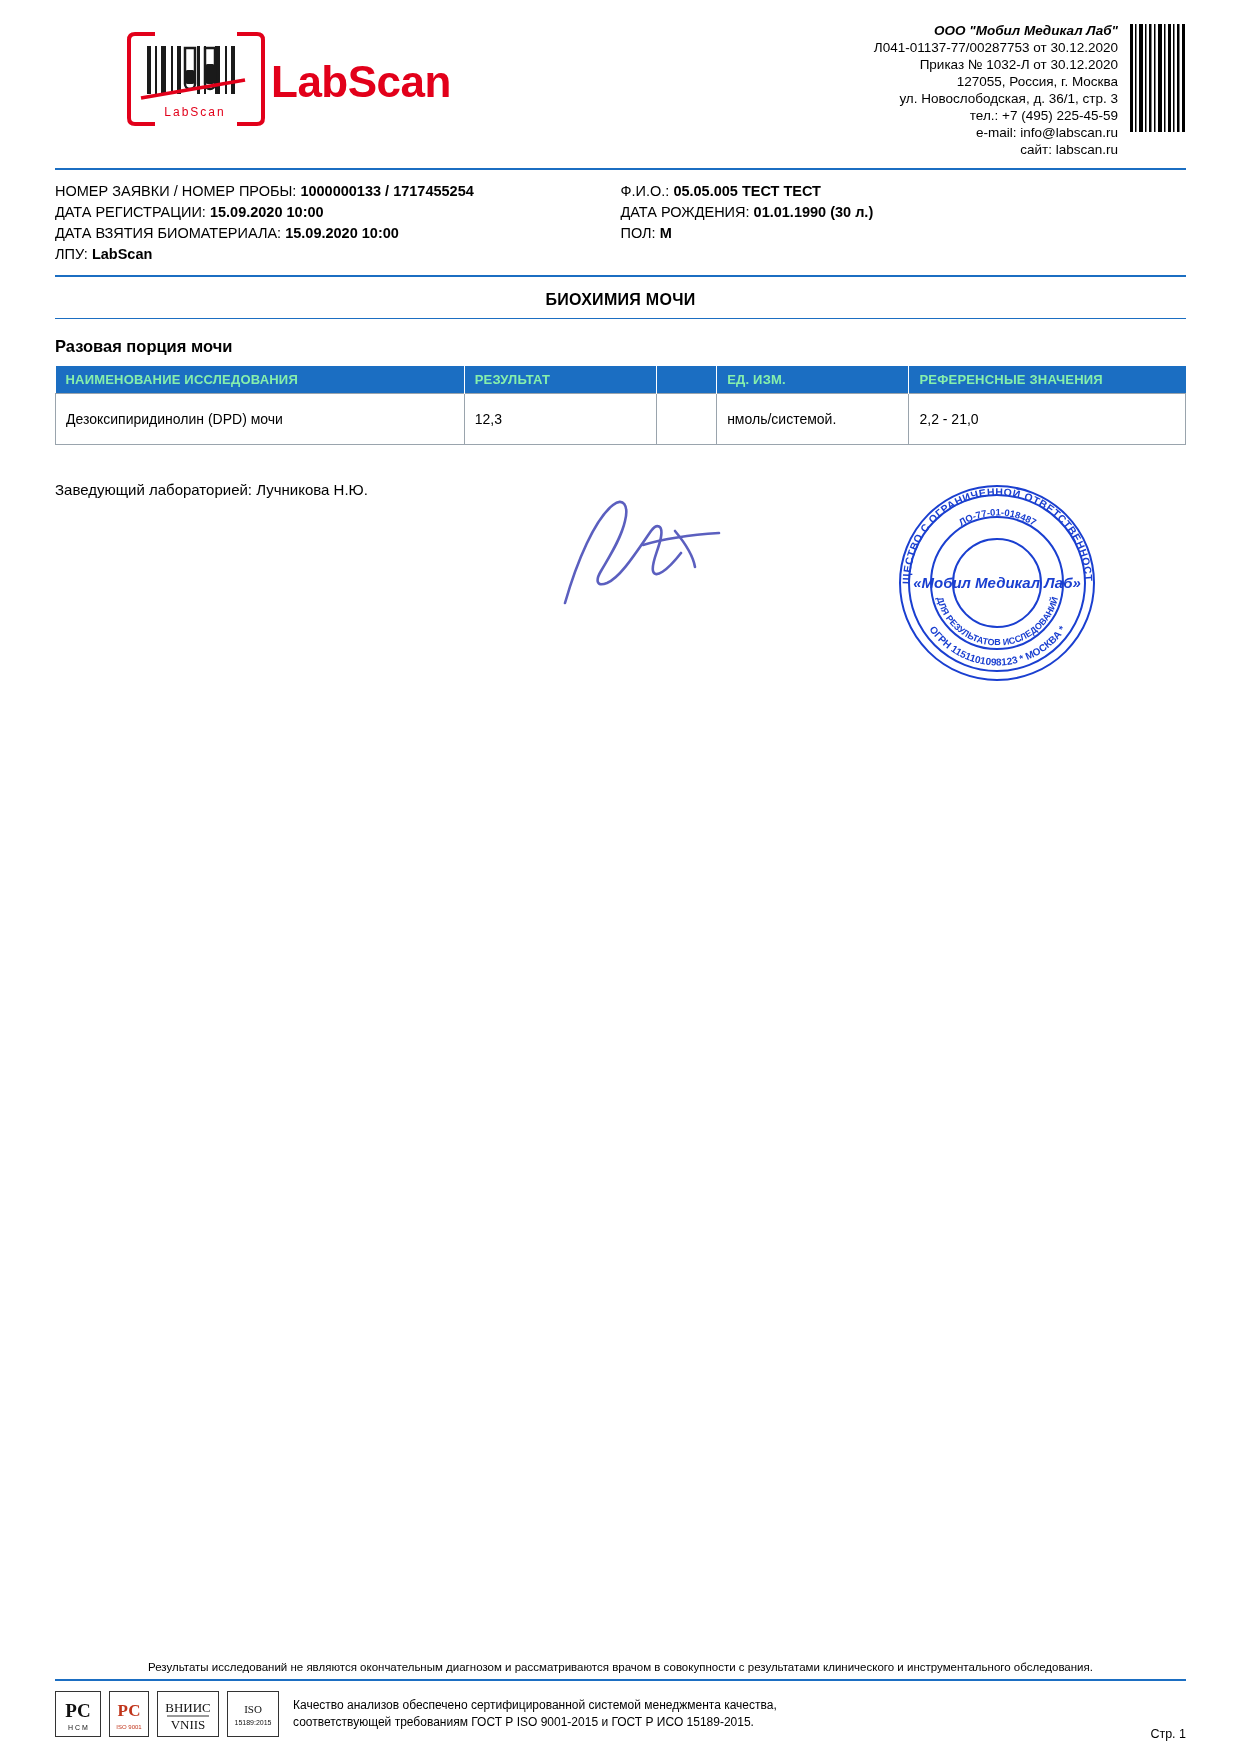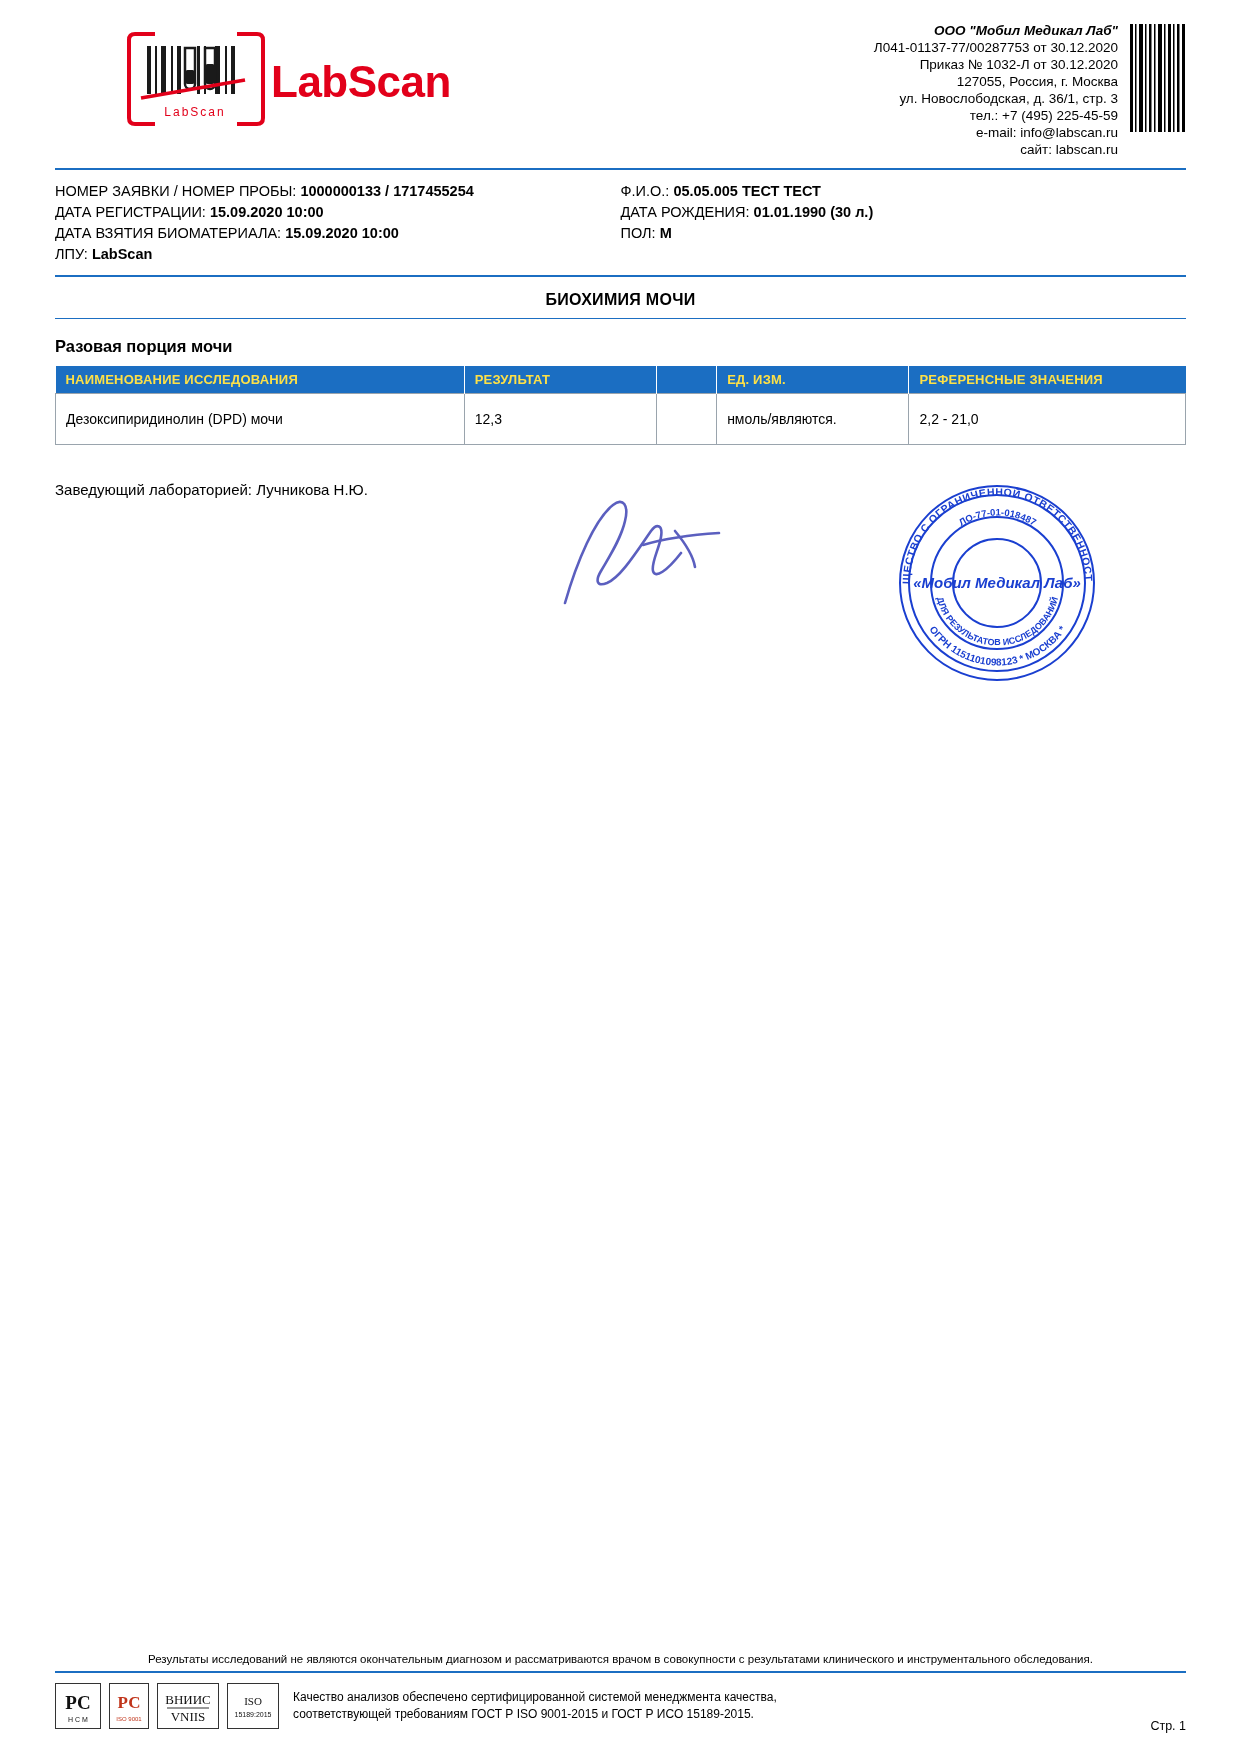--- a/index.html
+++ b/index.html
@@ -105,21 +105,21 @@
   }
 
   
   table.results {
     width: 100%;
     border-collapse: collapse;
     font-size: 14px;
   }
   table.results thead th {
     background: #1b6ec2;
-    color: #fde047;
+    color: #86efac;
     font-size: 13px;
     font-weight: bold;
     text-align: left;
     padding: 6px 10px;
     border-right: 1px solid #ffffff;
     letter-spacing: 0.2px;
   }
   table.results tbody td {
     border: 1px solid #9aa4ad;
     padding: 8px 10px;
@@ -162,21 +162,21 @@
     top: -5px;
     width: 215px;
     height: 215px;
   }
 
   
   .footer {
     position: absolute;
     left: 55px;
     right: 55px;
-    bottom: 26px;
+    bottom: 18px;
   }
   .footer-note {
     text-align: center;
     font-size: 11.5px;
     padding-bottom: 6px;
   }
   .footer-rule {
     border: none;
     border-top: 2px solid #1b6ec2;
     margin: 0 0 10px 0;
@@ -329,21 +329,21 @@
         <th class="col-flag"></th>
         <th class="col-unit">ЕД. ИЗМ.</th>
         <th class="col-ref" style="border-right:none">РЕФЕРЕНСНЫЕ ЗНАЧЕНИЯ</th>
       </tr>
     </thead>
     <tbody>
       <tr>
         <td>Дезоксипиридинолин (DPD) мочи</td>
         <td>12,3</td>
         <td></td>
-        <td>нмоль/являются.</td>
+        <td>нмоль/системой.</td>
         <td>2,2 - 21,0</td>
       </tr>
     </tbody>
   </table>
 
 
   <div class="sign-row">
     <div class="sign-label">Заведующий лабораторией: Лучникова Н.Ю.</div>
 
     <svg class="signature" viewBox="0 0 220 120" xmlns="http://www.w3.org/2000/svg">

